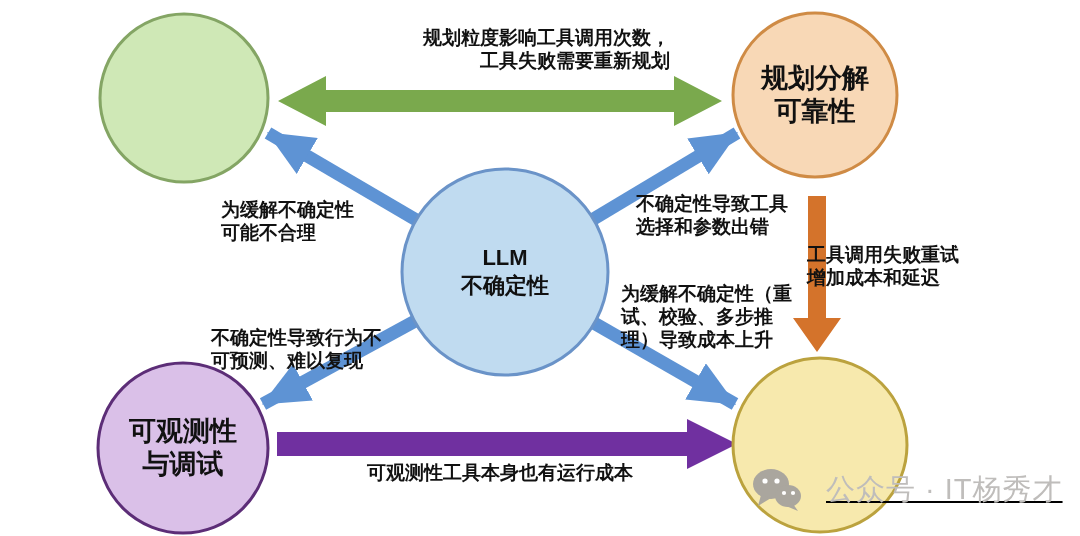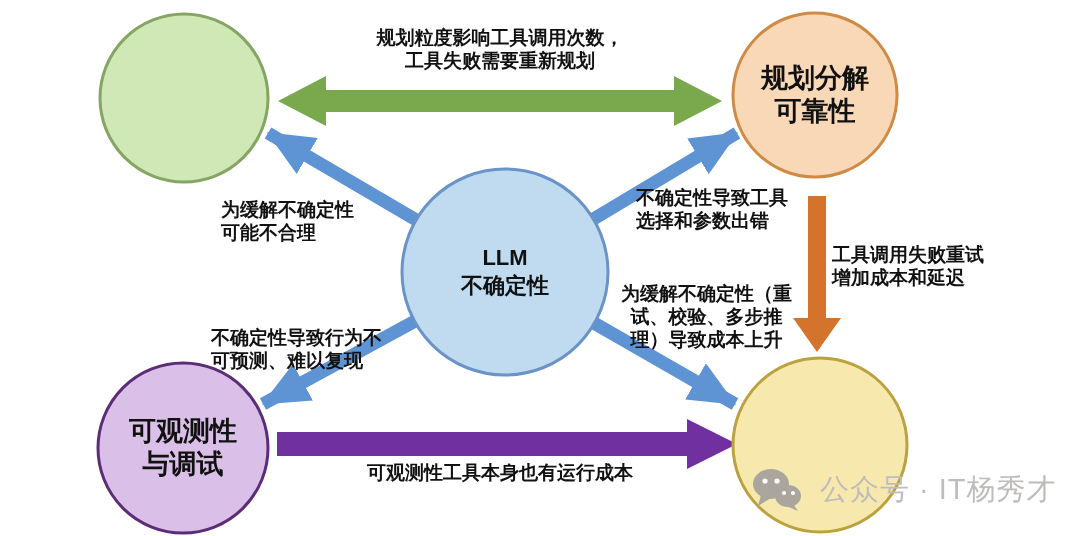--- a/index.html
+++ b/index.html
@@ -40,29 +40,30 @@
   }
   .annotation {
     position: absolute;
     font-weight: 700;
     color: #111111;
     white-space: pre-line;
     font-size: 19px;
     line-height: 1.22;
   }
   .annotation.centered {
-    text-align: center;
+    text-align: right;
   }
   .watermark {
     position: absolute;
     left: 752px;
     top: 468px;
     display: flex;
     align-items: center;
-    gap: 18px;
+    gap: 24px;
+    text-decoration: underline;
   }
   .watermark-text {
     font-size: 29px;
     color: #bfbdbb;
     letter-spacing: 1px;
     white-space: nowrap;
   }
 </style>
 </head>
 <body>
@@ -104,31 +105,31 @@
   <div class="node-label" style="left:98px; top:363px; width:170px; height:170px;">可观测性
 与调试</div>
 
 
   <div class="annotation centered" style="left:330px; top:26px; width:340px;">规划粒度影响工具调用次数，
 工具失败需要重新规划</div>
 
   <div class="annotation" style="left:221px; top:198px;">为缓解不确定性
 可能不合理</div>
 
-  <div class="annotation" style="left:636px; top:186px;">不确定性导致工具
+  <div class="annotation" style="left:636px; top:192px;">不确定性导致工具
 选择和参数出错</div>
 
   <div class="annotation" style="left:211px; top:299px;margin-top:27px;">不确定性导致行为不
 可预测、难以复现</div>
 
-  <div class="annotation" style="left:621px; top:282px;text-align:center;">为缓解不确定性（重
+  <div class="annotation" style="left:621px; top:282px;">为缓解不确定性（重
 试、校验、多步推
 理）导致成本上升</div>
 
-  <div class="annotation" style="left:832px; top:243px;">工具调用失败重试
+  <div class="annotation" style="left:807px; top:243px;">工具调用失败重试
 增加成本和延迟</div>
 
   <div class="annotation" style="left:367px; top:461px;">可观测性工具本身也有运行成本</div>
 
   <div class="watermark">
     <svg width="50" height="44" viewBox="0 0 50 44">
       <g fill="#aaa69e">
         <ellipse cx="19" cy="16" rx="18" ry="15"></ellipse>
         <polygon points="9,27 6,38 19,30"></polygon>
         <ellipse cx="36" cy="28" rx="13" ry="11"></ellipse>

